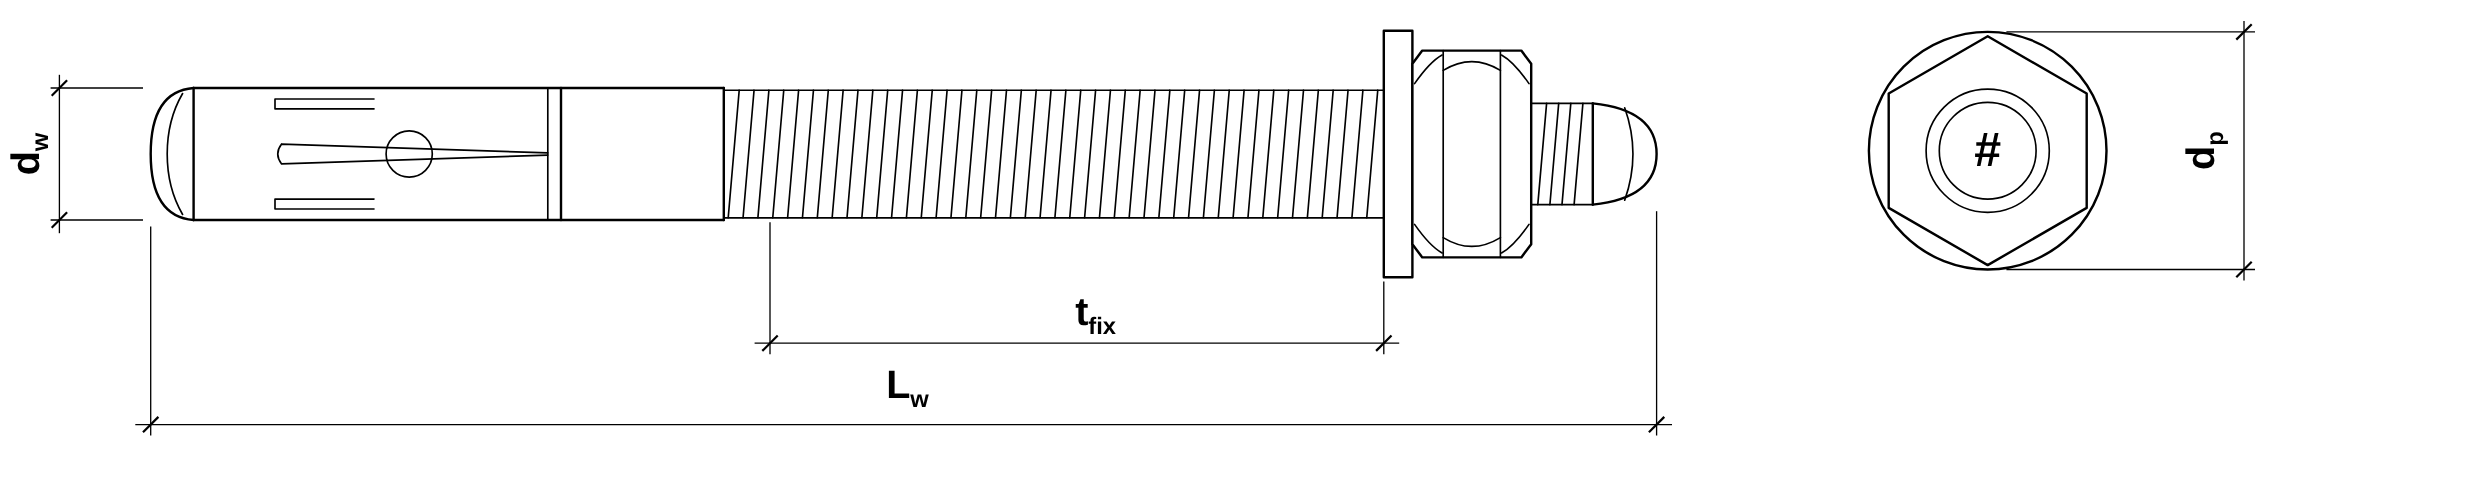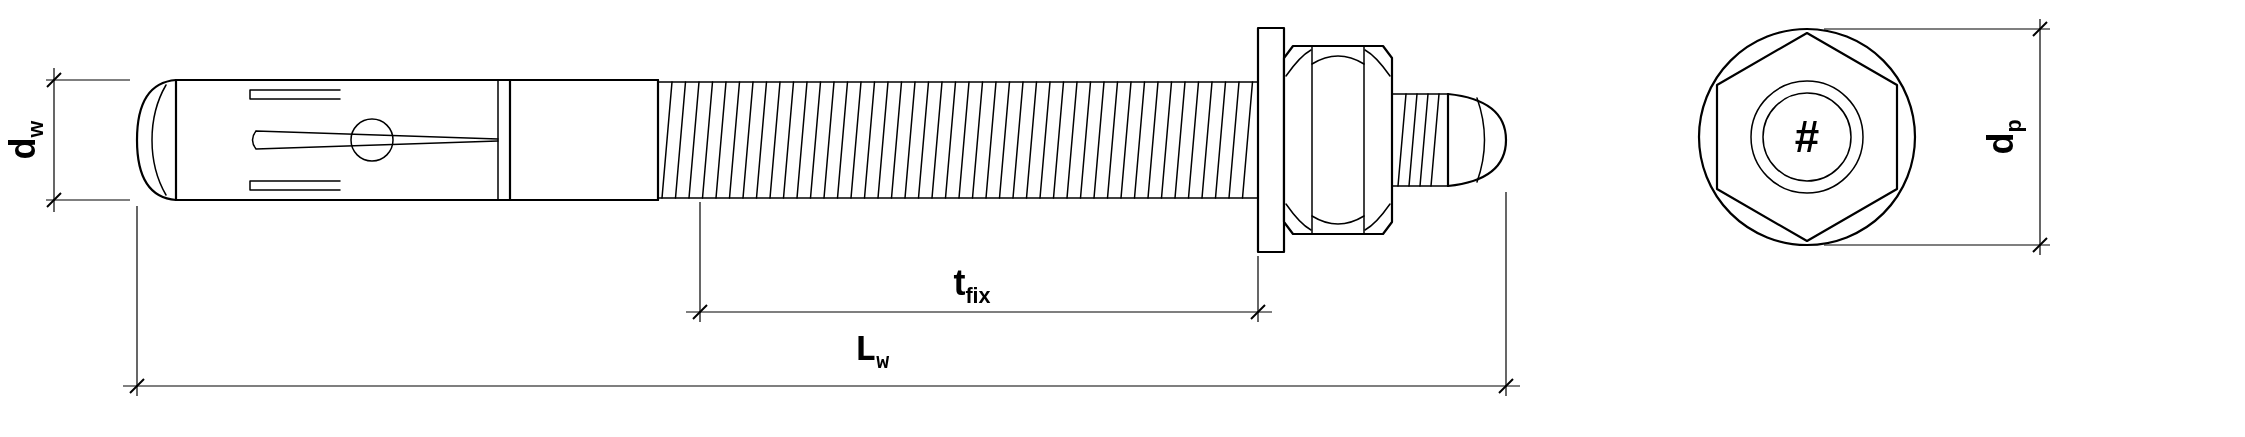--- a/index.html
+++ b/index.html
@@ -184,25 +184,25 @@
       <line x1="2040" y1="19" x2="2040" y2="255"></line>
       <line class="tick" x1="2033" y1="36" x2="2047" y2="22"></line>
       <line class="tick" x1="2033" y1="252" x2="2047" y2="238"></line>
     </g>
   </svg>
 
   <div class="label vertical" style="left:26px; top:140px;">
     <span>d</span><sub>w</sub>
   </div>
 
-  <div class="label" style="left:972px; top:286px;">
+  <div class="label" style="left:996px; top:286px;">
     <span>t</span><sub>fix</sub>
   </div>
 
-  <div class="label" style="left:872px; top:353px;font-family:Liberation Mono, monospace;">
+  <div class="label" style="left:825px; top:353px;">
     <span>L</span><sub>w</sub>
   </div>
 
   <div class="label vertical" style="left:2004px; top:137px;">
     <span>d</span><sub>p</sub>
   </div>
 
   <div class="center-mark" style="left:1807px; top:137px;">#</div>
 
 </div>

